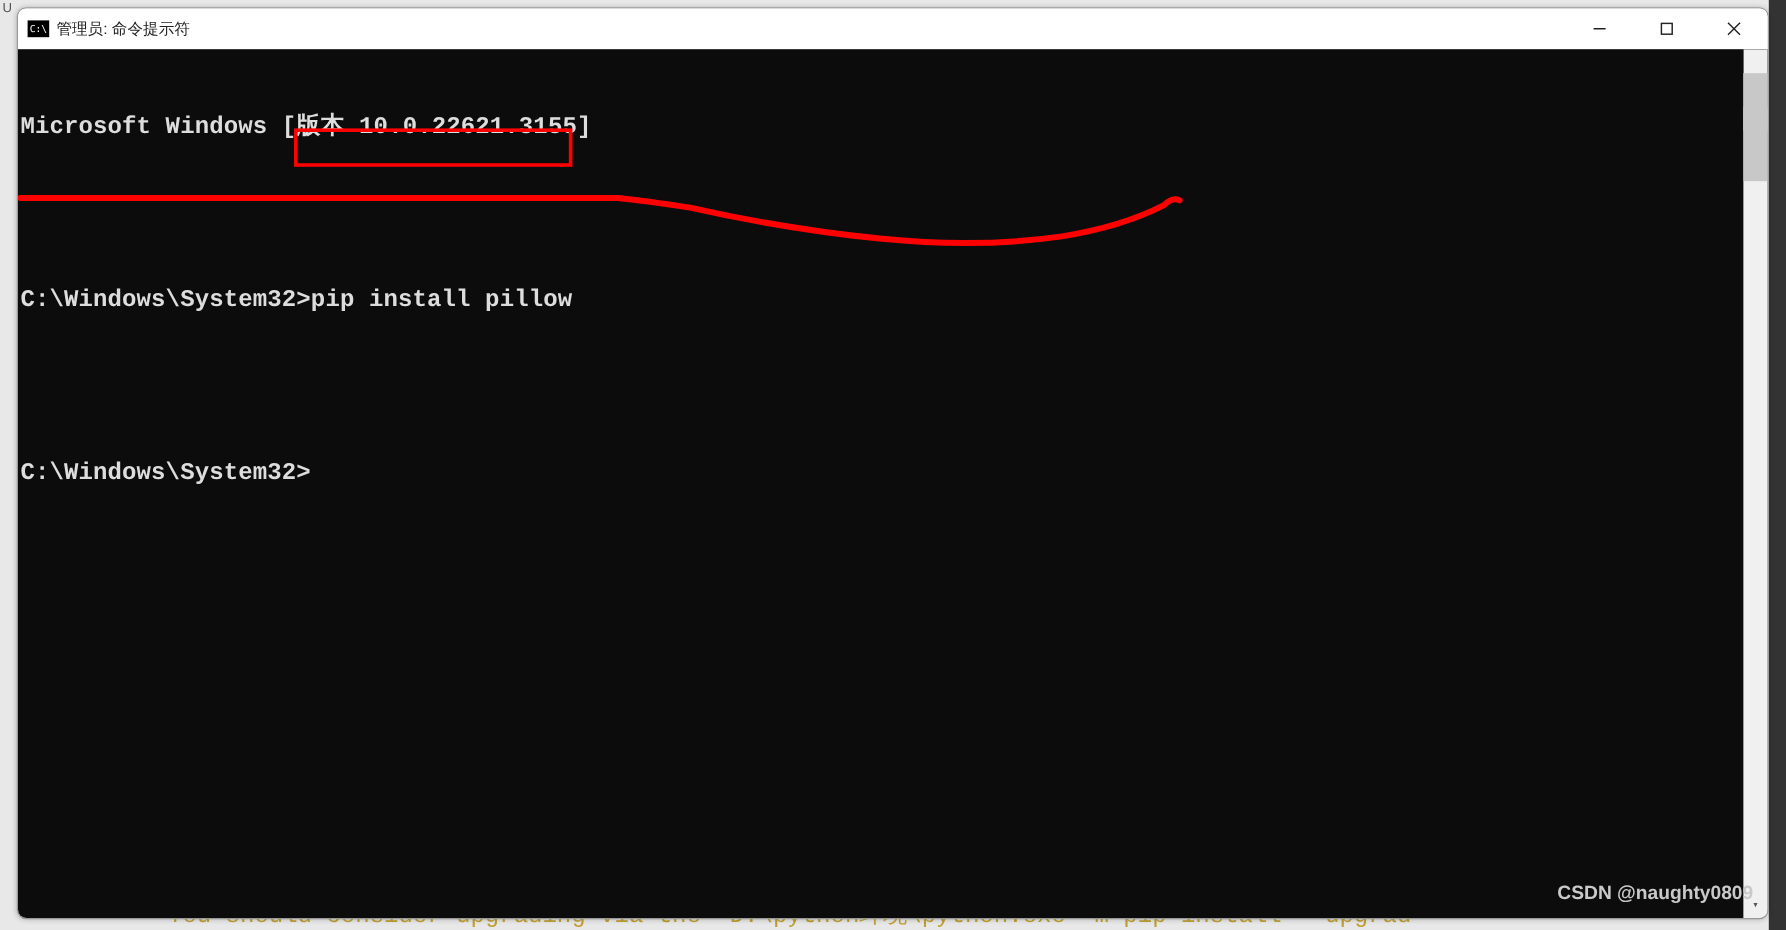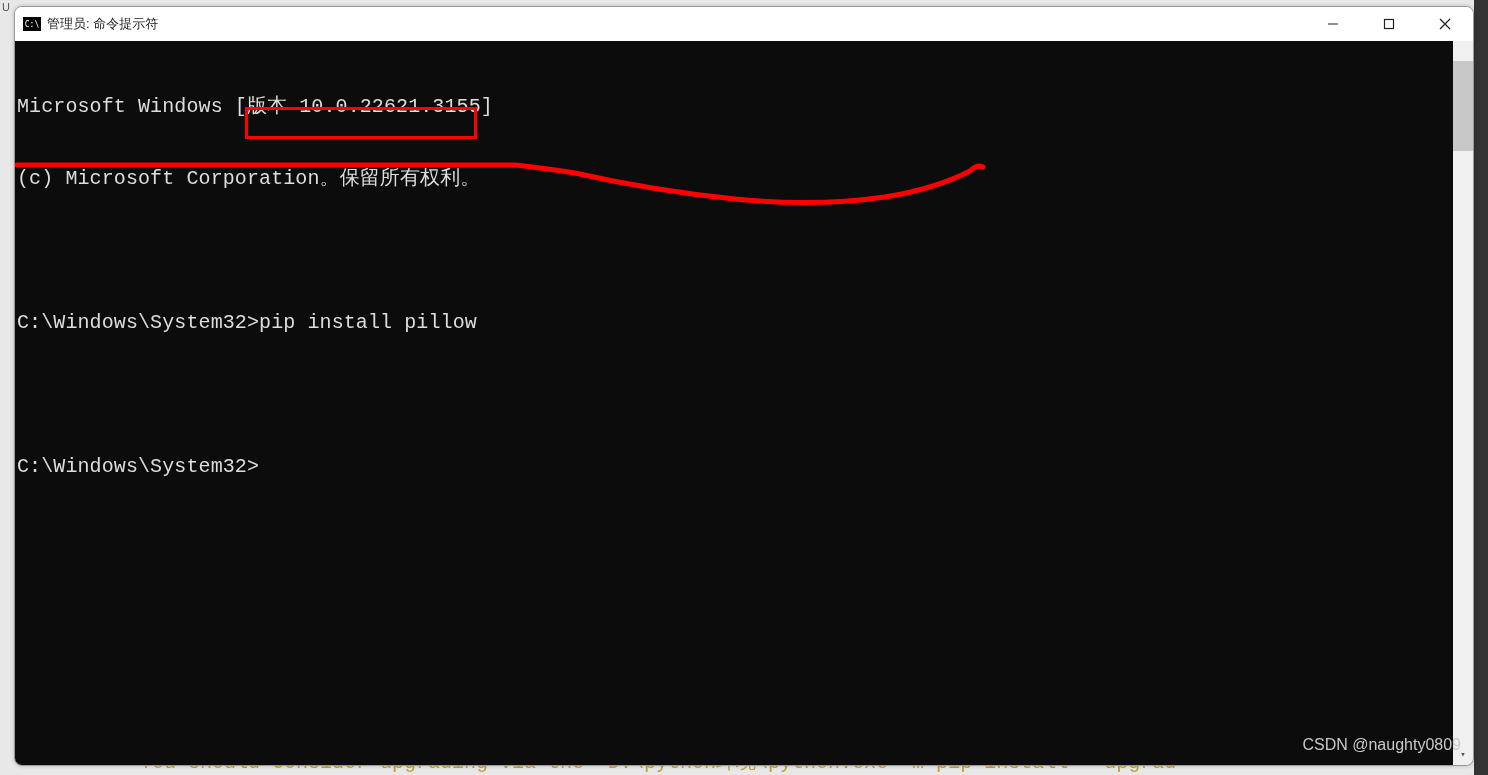--- a/index.html
+++ b/index.html
@@ -66,20 +66,21 @@
       flex: 1;
       background: #0c0c0c;
       color: #ddd;
       font-family: "NSimSun", "SimSun", "Consolas", "Courier New", monospace;
       font-size: 20px;
       line-height: 24px;
       padding: 6px 0 0 0;
       white-space: pre;
       position: relative;
       overflow: hidden;
+      font-weight: bold;
     }
     .terminal-line { padding-left: 2px; letter-spacing: 0.1px; }
     .empty-line { height: 24px; }
     .scrollbar {
       position: absolute;
       right: 0; top: 0;
       width: 20px; height: 100%;
       background: #f0f0f0;
     }
     .scrollbar-arrow {
@@ -174,21 +175,20 @@
         <svg width="12" height="12">
             <line x1="1" y1="1" x2="11" y2="11" stroke-width="1.2"></line>
             <line x1="11" y1="1" x2="1" y2="11" stroke-width="1.2"></line>
           </svg>
       </div>
     </div>
   </div>
 
   <div class="terminal">
     <div class="terminal-line">Microsoft Windows [版本 10.0.22621.3155]</div>
-    <div class="terminal-line">(c) Microsoft Corporation。保留所有权利。</div>
     <div class="empty-line"></div>
     <div class="terminal-line"><span>C:\Windows\System32&gt;</span><span>pip install pillow</span></div>
     <div class="empty-line"></div>
     <div class="terminal-line">C:\Windows\System32&gt;</div>
 
     
     <div class="annot-box" style="left:230px; top:66px; width:232px; height:32px;"></div>
 
     
     <svg class="annot-line" style="left:0; top:120px; width:980px; height:60px;">

